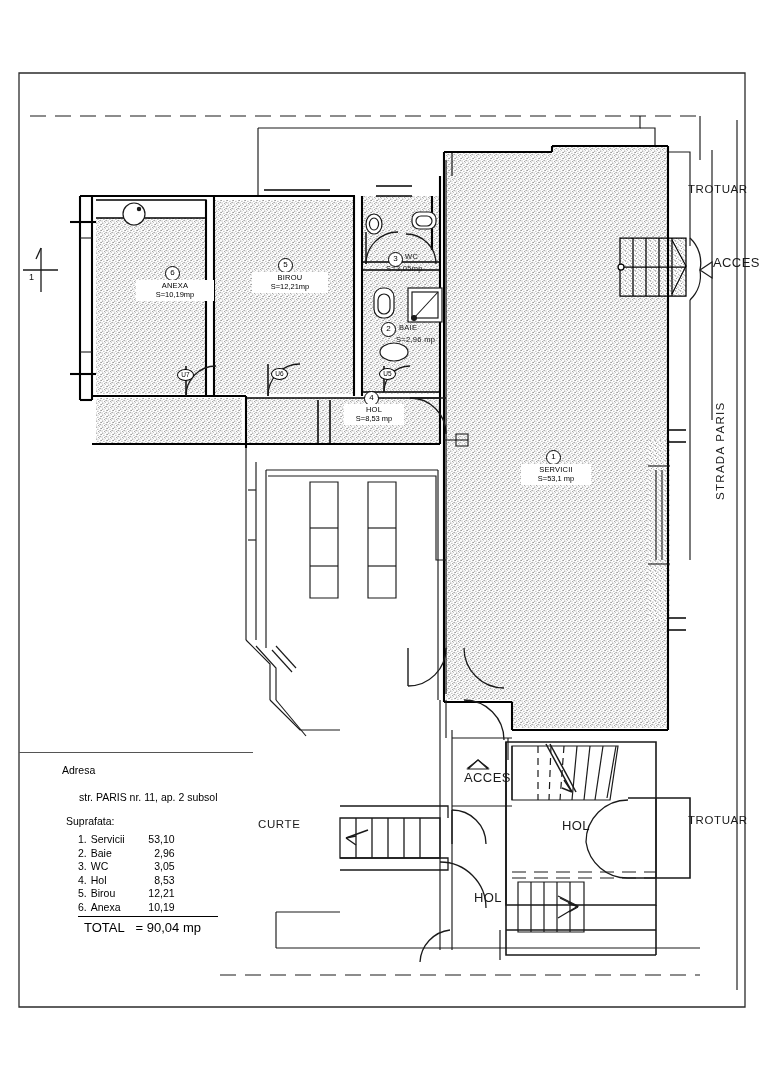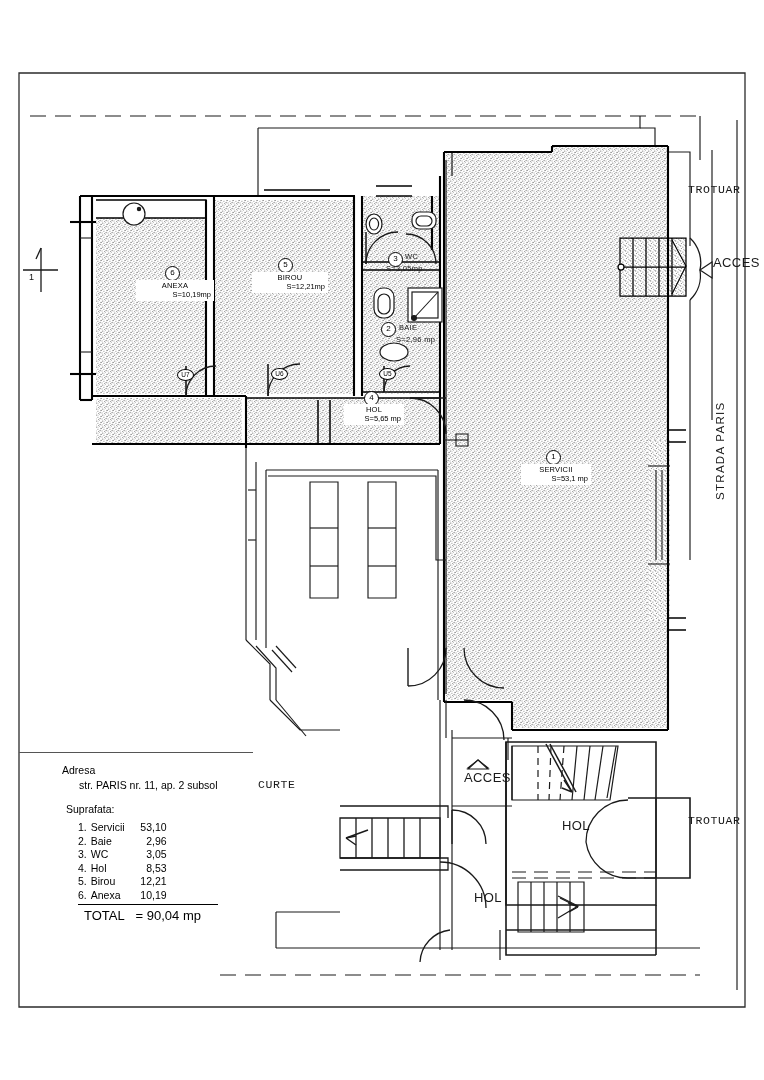--- a/index.html
+++ b/index.html
@@ -40,21 +40,21 @@
     background: #ffffff;
     border: 0;
     text-align: center;
     font-size: 7.5px;
     color: #000;
     line-height: 1.25;
     padding: 1px 3px 1px 3px;
     white-space: nowrap;
   }
   .room-tag .rname { display: block; font-size: 7.5px; letter-spacing: .2px;}
-  .room-tag .rarea { display: block; font-size: 7.5px; text-align: right; }
+  .room-tag .rarea { display: block; font-size: 7.5px; }
   .numbubble {
     position: absolute;
     width: 13px;
     height: 13px;
     border: 1.1px solid #000;
     border-radius: 50%;
     background: #fff;
     font-size: 8px;
     line-height: 12px;
     text-align: center;
@@ -70,21 +70,20 @@
     background: #fff;
     font-size: 6.5px;
     line-height: 9px;
     text-align: center;
     color: #000;
   }
   .big-label {
     font-size: 11.5px;
     letter-spacing: .6px;
     color: #1a1a1a;
-    font-family: Liberation Mono, monospace;
   }
   .med-label {
     font-size: 13px;
     letter-spacing: .4px;
     color: #1a1a1a;
   }
   .small-label {
     font-size: 7px;
     letter-spacing: .3px;
     color: #1a1a1a;
@@ -99,21 +98,21 @@
   
   #legend {
     position: absolute;
     left: 62px;
     top: 764px;
     width: 200px;
     color: #000;
   }
   #legend .ln-addr-h {
     font-size: 10.5px;
-    margin: 0 0 3px 0;
+    margin: 0 0 15px 0;
   }
   #legend .ln-addr {
     font-size: 10.5px;
     margin: 0 0 12px 17px;
   }
   #legend .ln-supra {
     font-size: 10.5px;
     margin: 0 0 6px 4px;
   }
   #legend table.areas {
@@ -123,21 +122,21 @@
   }
   #legend table.areas td {
     padding: 0 0 1.5px 0;
     font-size: 10.5px;
     color: #000;
     white-space: nowrap;
   }
   #legend table.areas td.num { padding-right: 4px; }
   #legend table.areas td.val {
     text-align: right;
-    padding-left: 8px;
+    padding-left: 16px;
     min-width: 34px;
   }
   #legend .rule {
     margin: 2px 0 3px 16px;
     width: 140px;
     height: 1px;
     background: #000;
   }
   #legend .total {
     margin-left: 22px;
@@ -498,38 +497,38 @@
   <div class="tx small-label" style="left:405px; top:253px; font-size:7.5px;">WC</div>
   <div class="tx small-label" style="left:386px; top:265px; font-size:7.5px;">S=3,05mp</div>
 
   <div class="numbubble" style="left:381px; top:322px;">2</div>
   <div class="tx small-label" style="left:399px; top:324px; font-size:7.5px;">BAIE</div>
   <div class="tx small-label" style="left:396px; top:336px; font-size:7.5px;">S=2,96 mp</div>
 
   <div class="numbubble" style="left:364px; top:391px;">4</div>
   <div class="room-tag" style="left:344px; top:404px; width:54px;">
     <span class="rname">HOL</span>
-    <span class="rarea">S=5,65 mp</span>
+    <span class="rarea">S=8,53 mp</span>
   </div>
 
   <div class="numbubble" style="left:546px; top:450px;">1</div>
   <div class="room-tag" style="left:521px; top:464px; width:64px;">
     <span class="rname">SERVICII</span>
     <span class="rarea">S=53,1 mp</span>
   </div>
 
   <div class="doorcap" style="left:177px; top:369px;">U7</div>
   <div class="doorcap" style="left:271px; top:368px;">U6</div>
   <div class="doorcap" style="left:379px; top:368px;">U5</div>
 
   <div class="tx big-label" style="left:688px; top:183px;">TROTUAR</div>
   <div class="tx med-label" style="left:713px; top:255px;">ACCES</div>
   <div class="tx big-label" style="left:688px; top:814px;">TROTUAR</div>
   <div class="tx med-label" style="left:464px; top:770px;">ACCES</div>
-  <div class="tx big-label" style="left:258px; top:778px;">CURTE</div>
+  <div class="tx big-label" style="left:258px; top:818px;">CURTE</div>
   <div class="tx med-label" style="left:562px; top:818px;">HOL</div>
   <div class="tx med-label" style="left:474px; top:890px;">HOL</div>
 
   <div class="tx vert-label" style="left:714px; top:500px;">STRADA PARIS</div>
 
   <div class="tx sec-num" style="left:29px; top:272px;">1</div>
 
   <div id="legend">
     <div class="ln-addr-h">Adresa</div>
     <div class="ln-addr">str. PARIS nr. 11, ap. 2 subsol</div>

